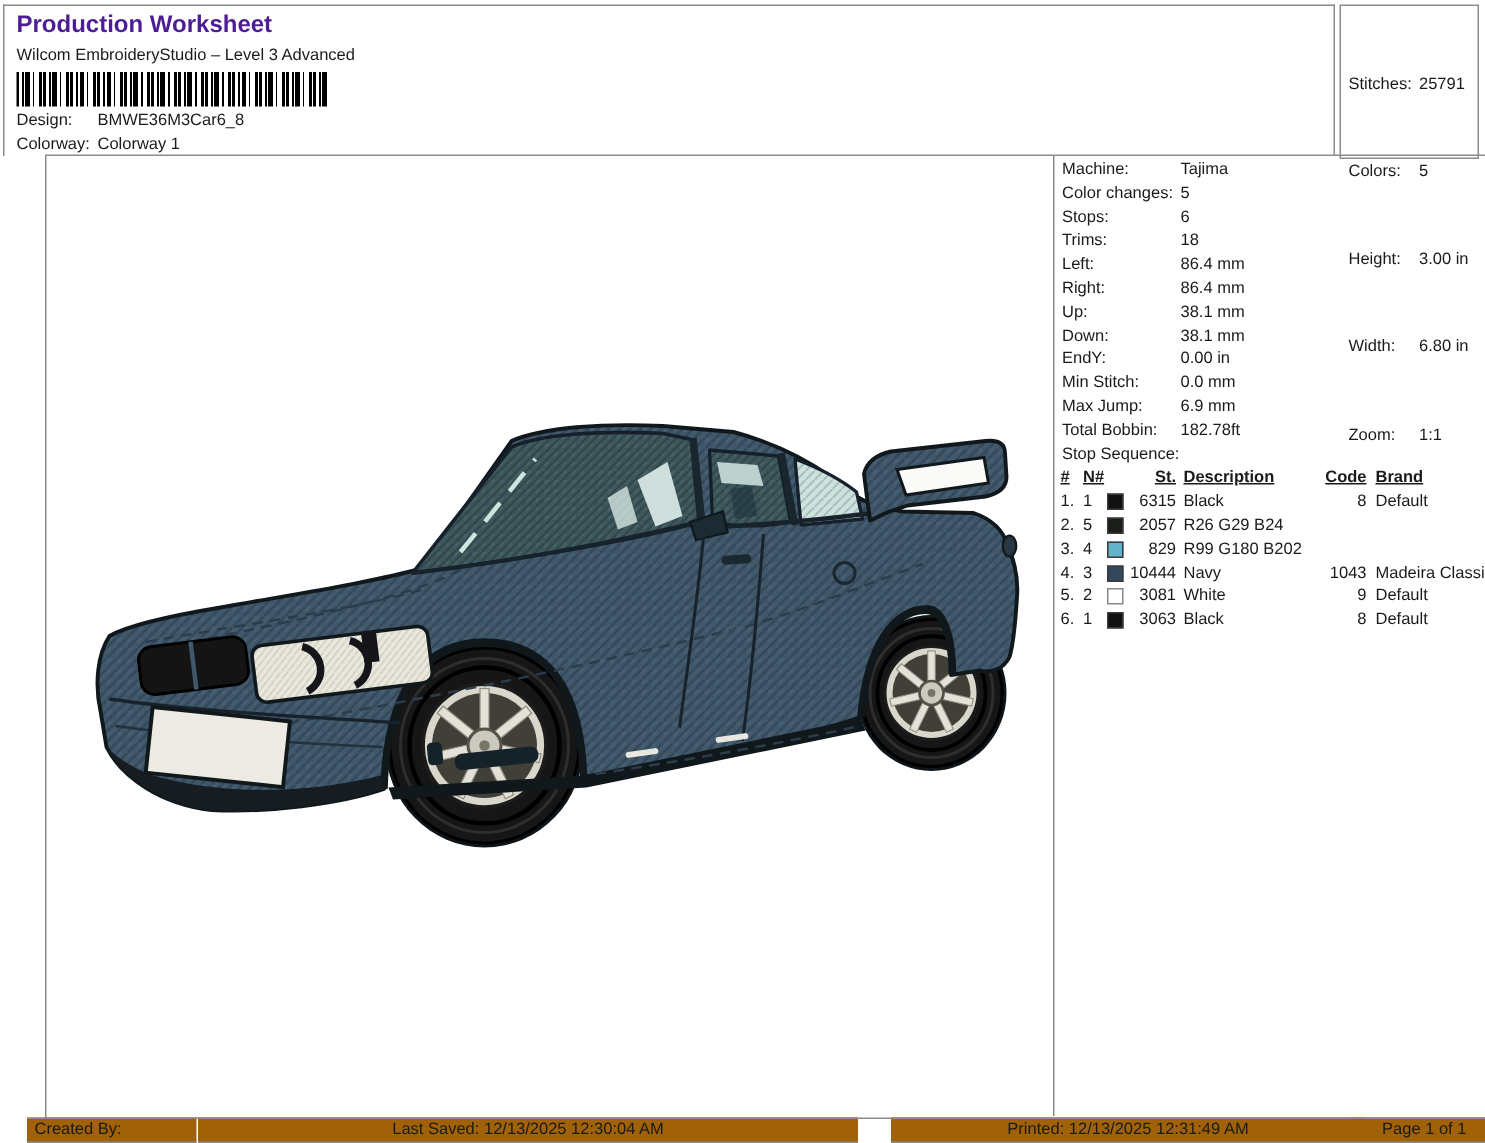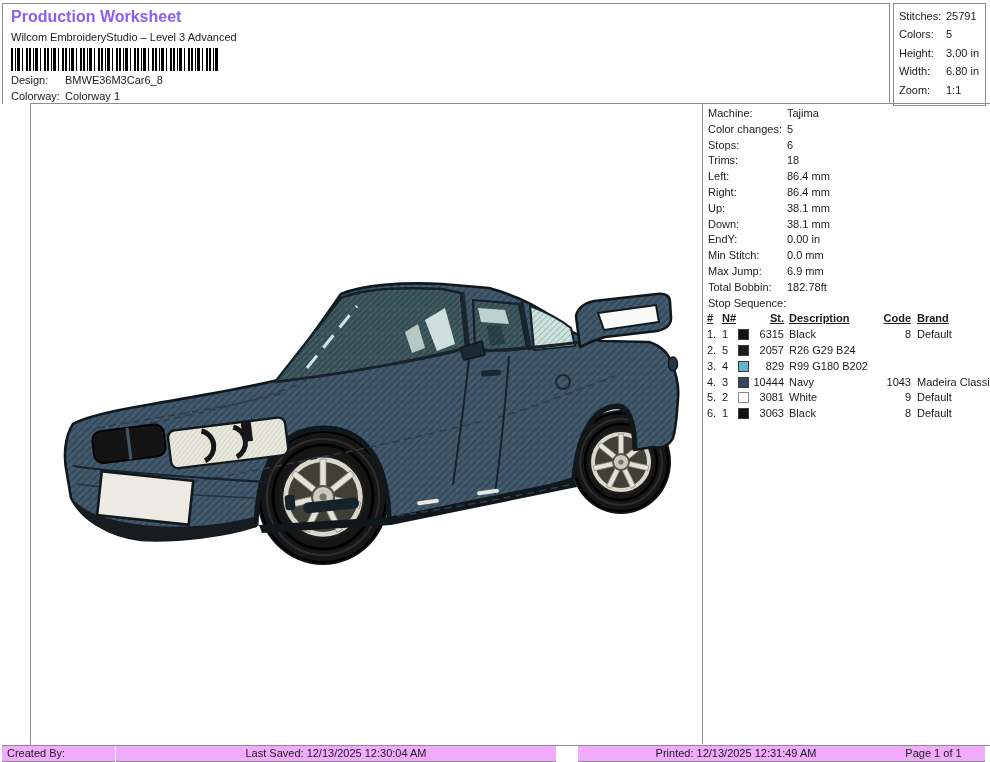--- a/index.html
+++ b/index.html
@@ -1,47 +1,47 @@
 <!DOCTYPE html>
 <html><head>
 <meta charset="utf-8">
 <style>
   html,body{margin:0;padding:0;background:#fff;}
   body{width:990px;height:762px;position:relative;font-family:"Liberation Sans",sans-serif;color:#1a1a1a;overflow:hidden;}
   .abs{position:absolute;}
   
   .header-box{left:2px;top:3px;width:886px;height:100px;border:1px solid #8c8c8c;border-bottom:none;}
-  .title{left:8px;top:4px;font-size:16px;font-weight:bold;color:#8b5cf6;}
+  .title{left:8px;top:4px;font-size:16px;font-weight:bold;color:#4c1d95;}
   .subtitle{left:8px;top:27px;font-size:11px;}
   .barcode{left:8px;top:44px;width:209px;height:23px;
     background:repeating-linear-gradient(90deg,#000 0 2px,#fff 2px 4px,#000 4px 5px,#fff 5px 6px,#000 6px 9px,#fff 9px 11px,#000 11px 12px,#fff 12px 15px,#000 15px 17px,#fff 17px 18px);}
   .meta-row{left:8px;font-size:11px;}
   .meta-row .lbl{display:inline-block;width:54px;}
   
   .stats-box{left:893px;top:3px;width:91px;height:98px;border:1px solid #8c8c8c;padding-top:3px;}
   .srow{font-size:11px;line-height:18.4px;padding-left:5px;white-space:nowrap;}
-  .srow .lbl{display:inline-block;width:47px;}
+  .srow .lbl{display:inline-block;width:47px;margin-top:40px;}
   
   .main-area{left:2px;top:103px;width:983px;height:641px;border:1px solid #8c8c8c;margin-left:28px;}
   .canvas{position:absolute;left:0;top:0;width:672px;height:640px;}
   .car-svg{position:absolute;left:26px;top:174px;}
   .details{position:absolute;left:671px;top:0;width:311px;height:640px;border-left:1px solid #8c8c8c;}
   .drow{font-size:11px;line-height:15.8px;white-space:nowrap;}
   .drow .lbl{display:inline-block;width:79px;padding-left:5px;}
   .stop-label{font-size:11px;line-height:15.8px;padding-left:5px;}
   
   .stoptable{margin-left:4px;font-size:11px;}
   .trow{display:grid;grid-template-columns:15px 16px 15px 31px 89px 38px auto;line-height:15.8px;white-space:nowrap;}
   .trow .h{font-weight:bold;text-decoration:underline;}
   .c-st,.c-code{text-align:right;}
   .c-desc{padding-left:5px;}
   .c-brand{padding-left:6px;}
   .swatch{width:11px;height:11px;margin-top:2px;border:1px solid #3a3a3a;box-sizing:border-box;}
   
-  .fcell{top:745px;height:15px;border-top:1px solid #8c8c8c;border-bottom:1px solid #8c8c8c;font-size:11px;line-height:14px;background:#f0abfc;}
+  .fcell{top:745px;height:15px;border-top:1px solid #8c8c8c;border-bottom:1px solid #8c8c8c;font-size:11px;line-height:14px;background:#a16207;margin-left:16px;}
   .f1{left:2px;width:108px;padding-left:5px;}
   .f2{left:116px;width:440px;text-align:center;}
   .f3{left:578px;width:316px;text-align:center;}
   .f4{left:884px;width:99px;text-align:center;padding-right:2px;}
 </style>
 </head>
 <body>
 
 <div class="abs header-box">
   <div class="abs title">Production Worksheet</div>

